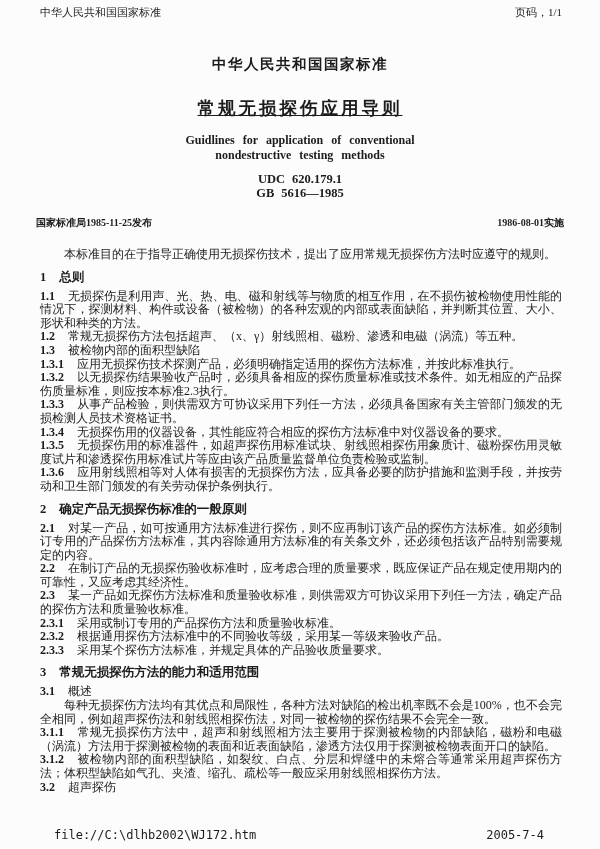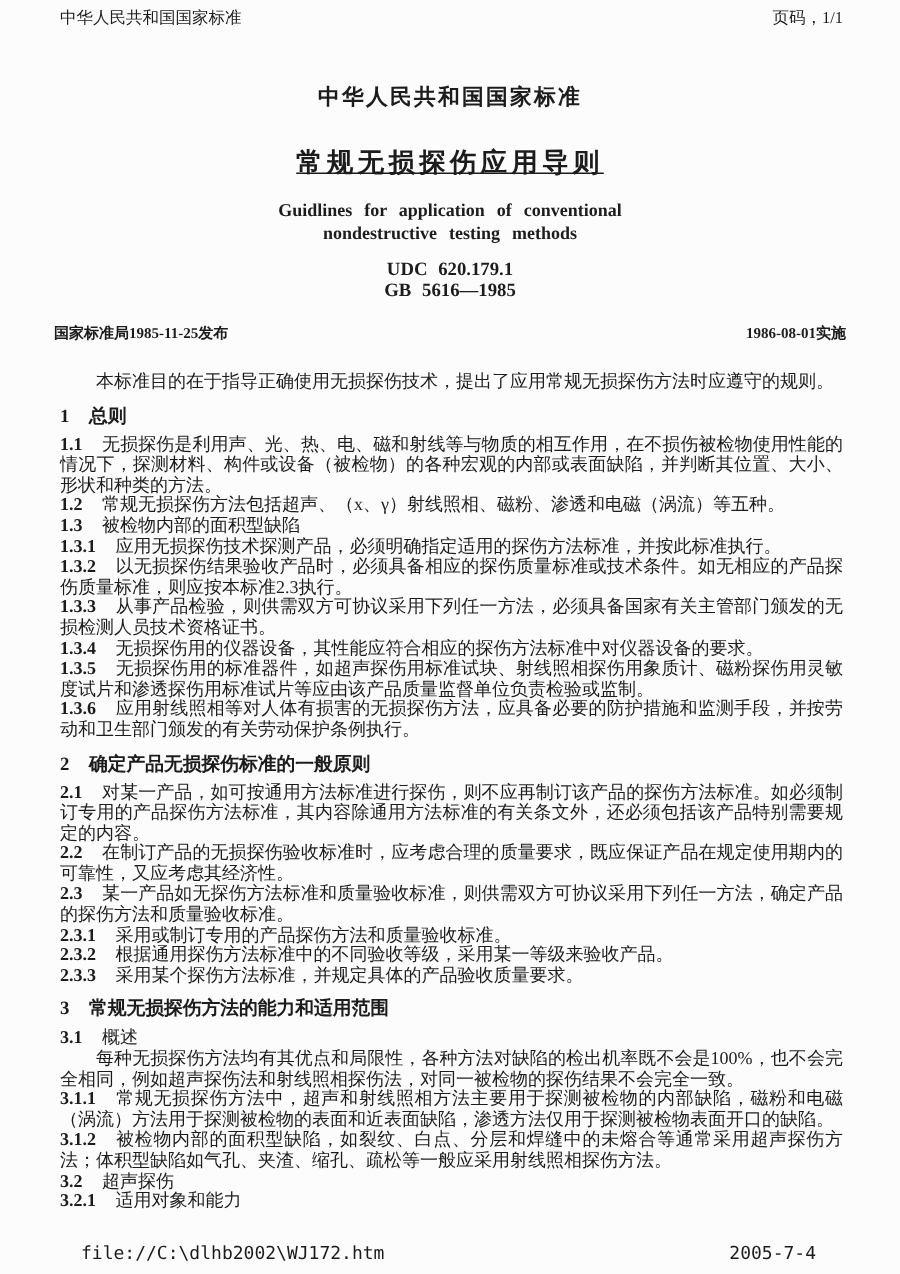--- a/index.html
+++ b/index.html
@@ -105,19 +105,18 @@
     <p class="item"><b class="num">2.3</b><span>某一产品如无探伤方法标准和质量验收标准，则供需双方可协议采用下列任一方法，确定产品的探伤方法和质量验收标准。</span></p>
     <p class="item"><b class="num">2.3.1</b><span>采用或制订专用的产品探伤方法和质量验收标准。</span></p>
     <p class="item"><b class="num">2.3.2</b><span>根据通用探伤方法标准中的不同验收等级，采用某一等级来验收产品。</span></p>
     <p class="item"><b class="num">2.3.3</b><span>采用某个探伤方法标准，并规定具体的产品验收质量要求。</span></p>
     <p class="sec-heading"><b class="num">3</b><span>常规无损探伤方法的能力和适用范围</span></p>
     <p class="item"><b class="num">3.1</b><span>概述</span></p>
     <p class="p-indent"><span>每种无损探伤方法均有其优点和局限性，各种方法对缺陷的检出机率既不会是100%，也不会完全相同，例如超声探伤法和射线照相探伤法，对同一被检物的探伤结果不会完全一致。</span></p>
     <p class="item"><b class="num">3.1.1</b><span>常规无损探伤方法中，超声和射线照相方法主要用于探测被检物的内部缺陷，磁粉和电磁（涡流）方法用于探测被检物的表面和近表面缺陷，渗透方法仅用于探测被检物表面开口的缺陷。</span></p>
     <p class="item"><b class="num">3.1.2</b><span>被检物内部的面积型缺陷，如裂纹、白点、分层和焊缝中的未熔合等通常采用超声探伤方法；体积型缺陷如气孔、夹渣、缩孔、疏松等一般应采用射线照相探伤方法。</span></p>
     <p class="item"><b class="num">3.2</b><span>超声探伤</span></p>
-    <p class="item"><b class="num">3.2.1</b><span>适用对象和能力</span></p>
   </div>
 
 <div class="page-footer">
   <span>file://C:\dlhb2002\WJ172.htm</span>
   <span>2005-7-4</span>
 </div>
 
 </body></html>

